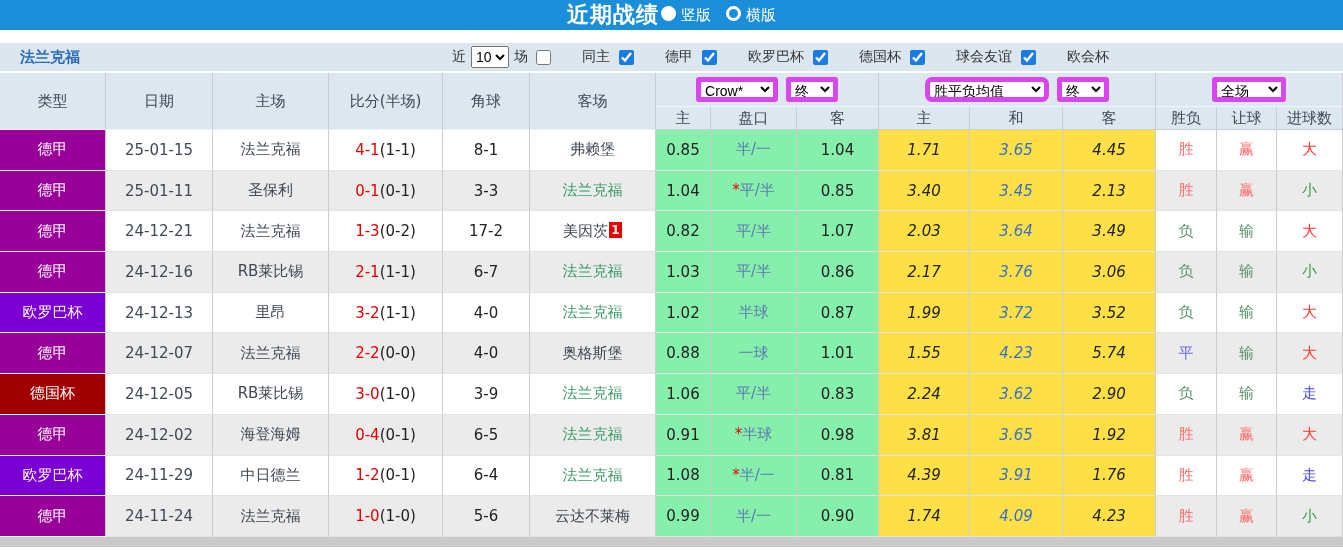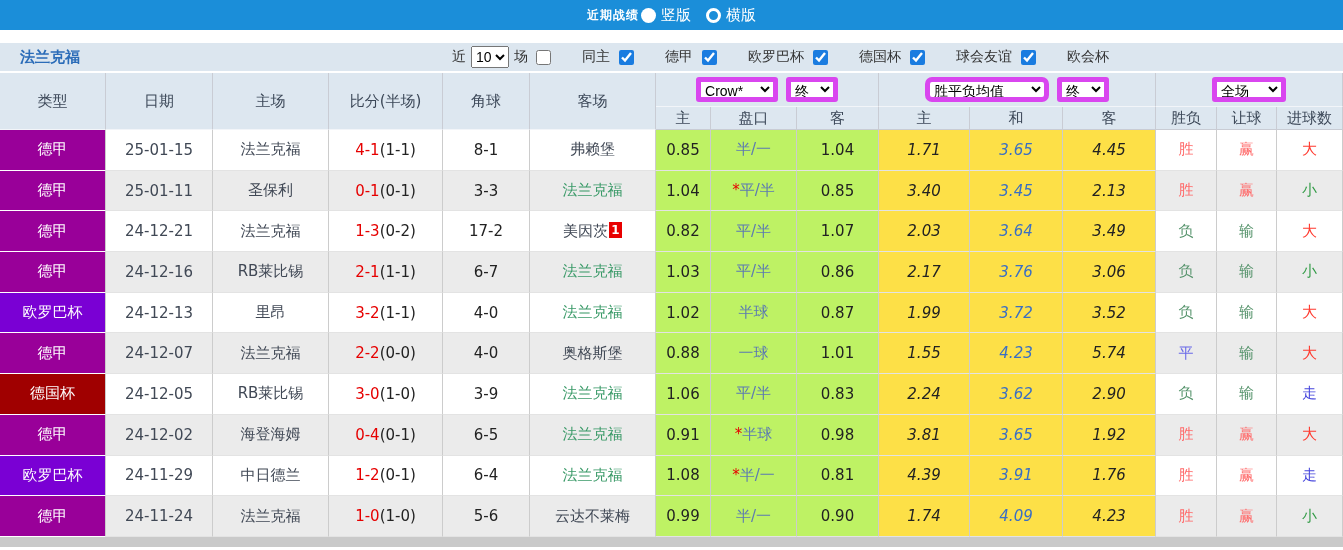--- a/index.html
+++ b/index.html
@@ -7,22 +7,22 @@
   body {
     width:1343px; height:550px; overflow:hidden;
     font-family:"DejaVu Sans","Liberation Sans",sans-serif;
     background:#ffffff; font-size:15px; color:#222;
   }
   
   .titlebar {
     height:30px; background:#1b8ed9; color:#fff;
     display:flex; align-items:center; justify-content:center;
   }
-  .titlebar .title { font-size:12px; font-weight:bold; letter-spacing:1px; }
-  .radio-row { display:flex; align-items:center; gap:5px; margin-left:2px; font-size:15px; }
+  .titlebar .title { font-size:22px; font-weight:bold; letter-spacing:1px; }
+  .radio-row { display:flex; gap:5px; margin-left:2px; font-size:15px; }
   .radio-solid {
     width:15px; height:15px; border-radius:50%; background:#fff; display:inline-block;
   }
   .radio-hollow {
     width:15px; height:15px; border-radius:50%; border:3px solid #fff;
     background:transparent; display:inline-block; margin-left:10px;
   }
   .gap-strip { height:13px; background:#fff; }
   
   .toolbar {
@@ -54,21 +54,21 @@
   .sel-company { width:82px; }
   .sel-time { width:52px; }
   .sel-type { width:124px;border-radius:7px; }
   .sel-scope { width:74px; }
   tbody tr { height:40.7px; }
   tbody td {
     border-right:1px solid #cccccc; border-bottom:1px solid #e3e3e3;
     font-size:15px; background:#fff;
   }
   tbody tr:nth-child(even) td.stripe { background:#ebebeb; }
-  tbody tr td.odds { background:#bef264; }
+  tbody tr td.odds { background:#86efac; }
   tbody tr td.avg  { background:#fde047;font-style:italic; }
   td.league { color:#fff; border-bottom:1px solid #fff; font-size:15px; }
   .lg-bund   { background:#990099; }
   .lg-europa { background:#7a00d4; }
   .lg-dfb    { background:#a00000; }
   .self { color:#3a9a68; }
   td.teamcell, td.datecell { color:#404855; }
   .score { color:#e60000; }
   .half  { color:#222; }
   .pan   { color:#5b79b2; }

